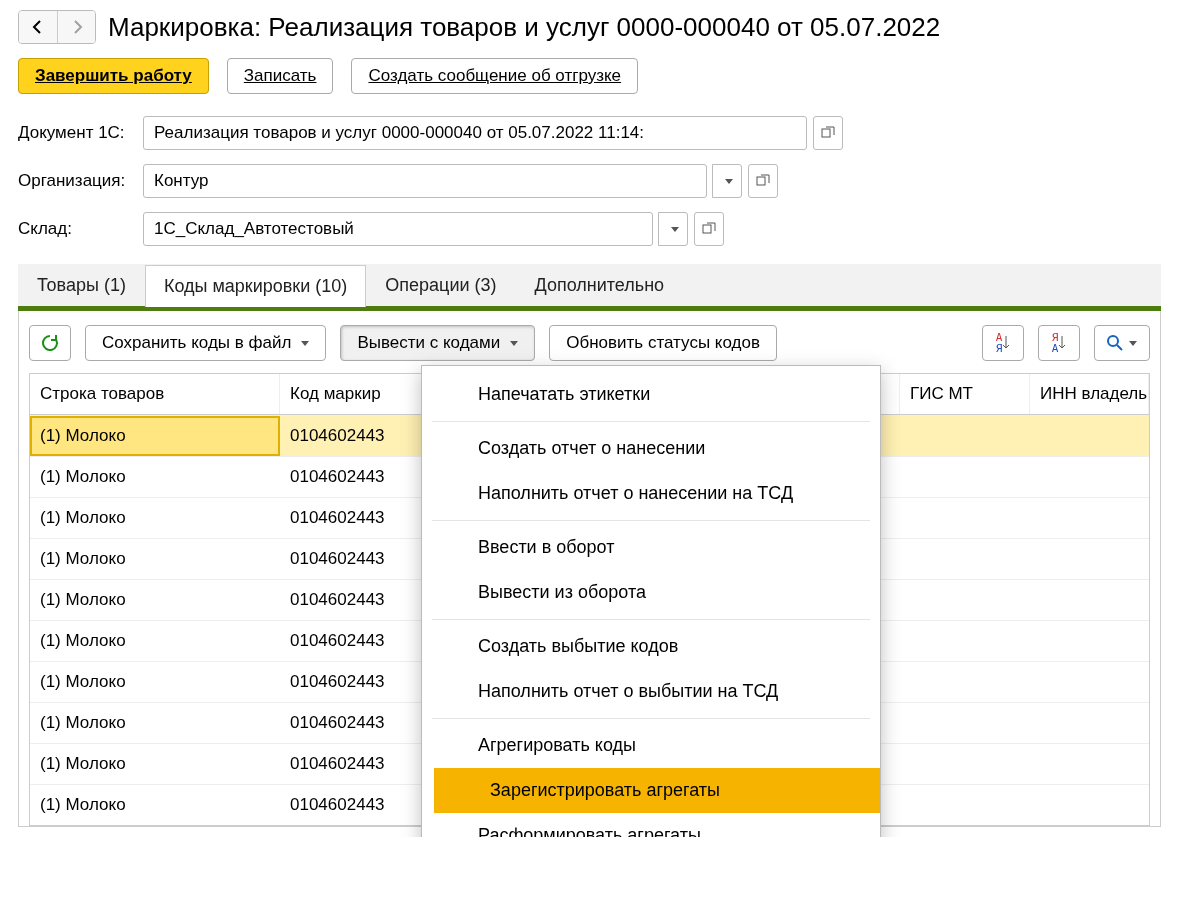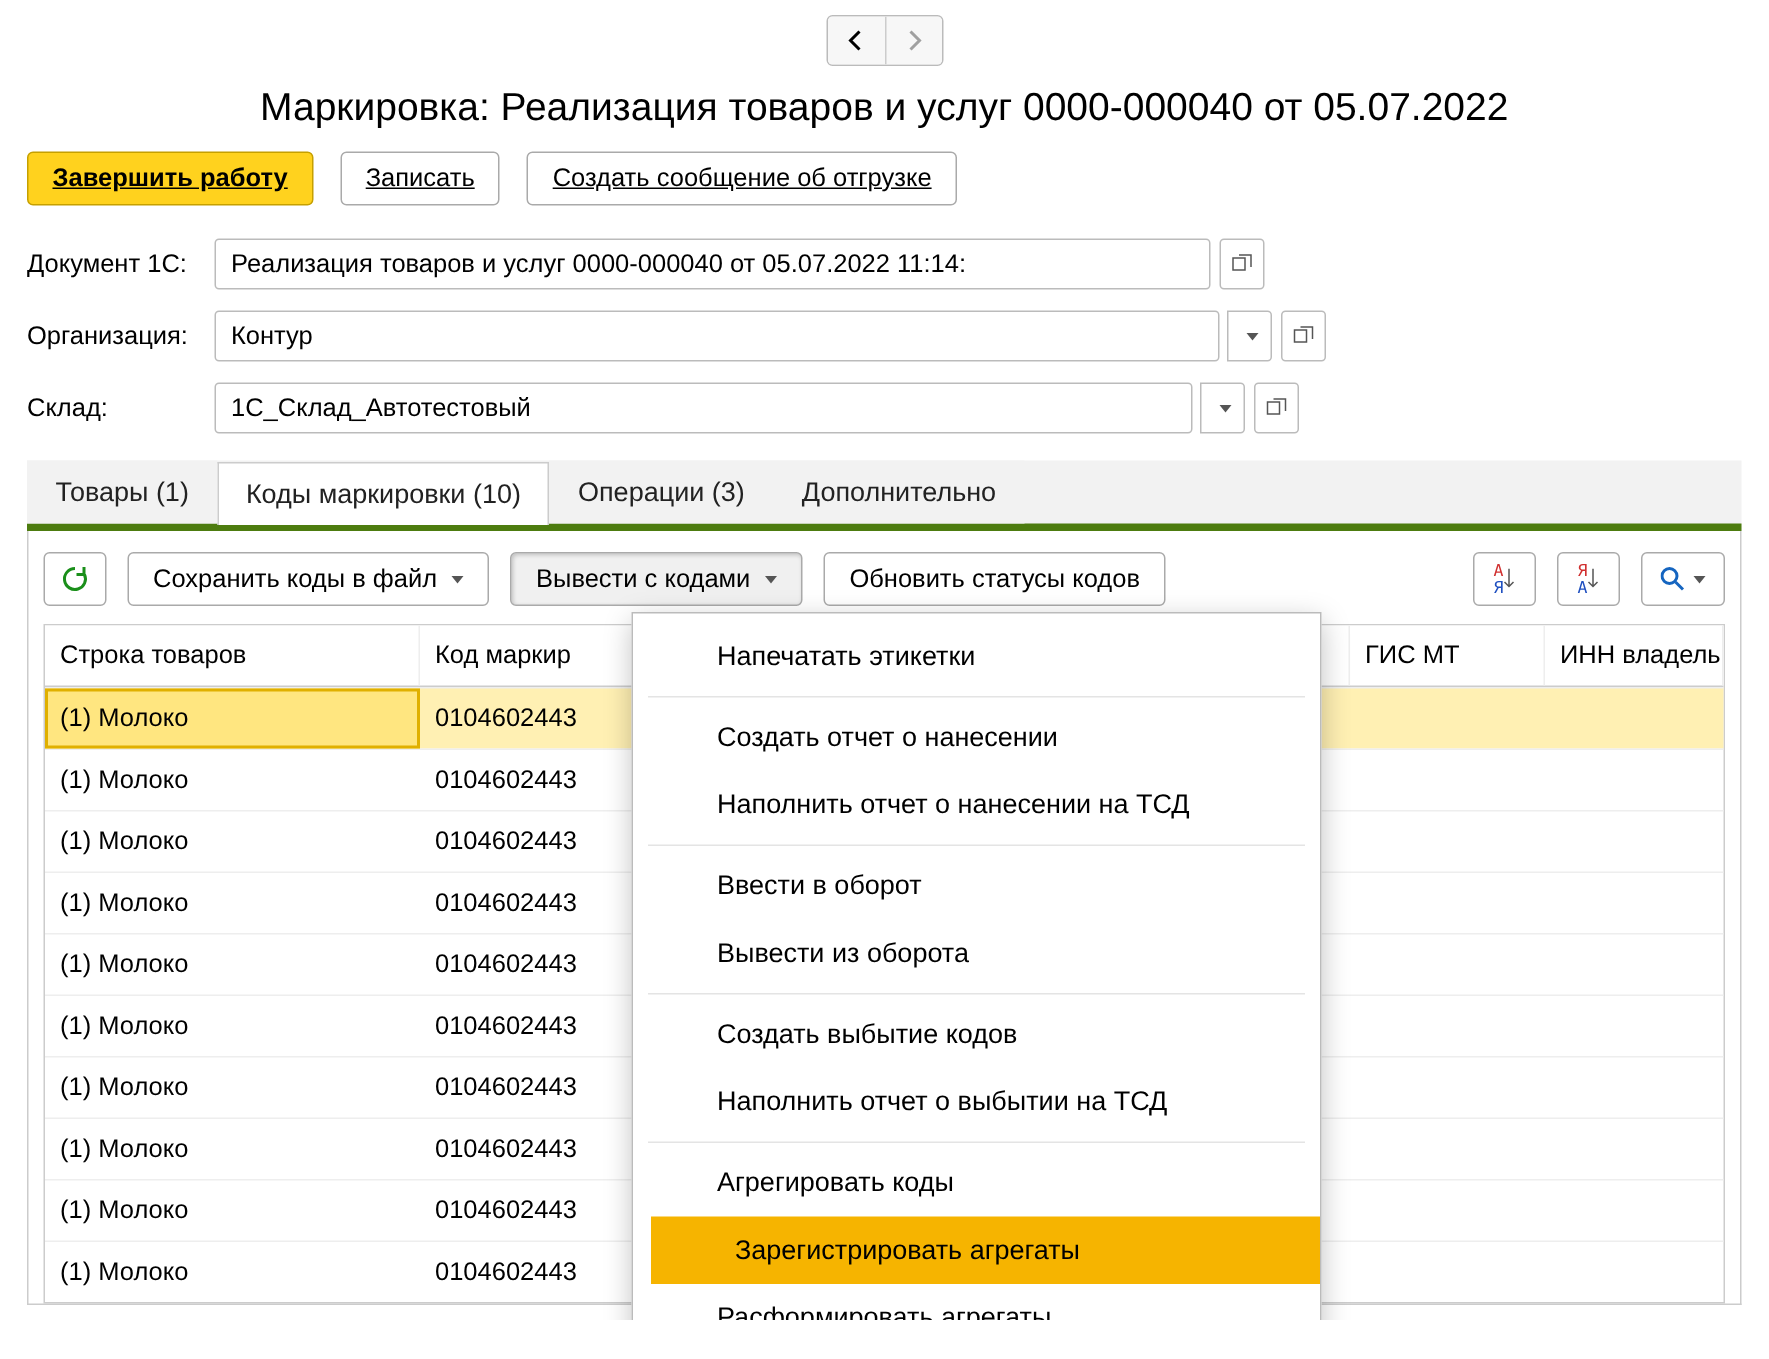--- a/index.html
+++ b/index.html
@@ -5,21 +5,21 @@
   * { box-sizing: border-box; }
   body {
     margin: 0;
     padding: 10px 18px;
     font-family: Arial, "Helvetica Neue", sans-serif;
     font-size: 17px;
     color: #000;
     background: #fff;
     width: 1179px;
   }
-  .top-row { display: flex; align-items: center; gap: 12px; margin-bottom: 14px; flex-direction: column; }
+  .top-row { display: flex; align-items: center; gap: 12px; margin-bottom: 14px; }
   .nav-group { display: flex; border: 1px solid #bbb; border-radius: 4px; overflow: hidden; }
   .nav-btn { width: 38px; height: 32px; background: #f7f7f7; border: none; display:flex; align-items:center; justify-content:center; cursor:pointer; }
   .nav-btn + .nav-btn { border-left: 1px solid #ccc; }
   .nav-btn svg { width: 16px; height: 16px; }
   .nav-btn.disabled svg { opacity: .35; }
   .page-title { font-size: 26px; font-weight: 400; white-space: nowrap; }
   .toolbar1 { display: flex; gap: 18px; margin-bottom: 22px; text-decoration: underline; }
   .btn {
     height: 36px; padding: 0 16px; border: 1px solid #aaa; border-radius: 4px;
     background: #fff; font-size: 17px; cursor: pointer;
@@ -104,37 +104,37 @@
           <rect x="1" y="3" width="8" height="8" fill="none" stroke="#555"></rect>
           <path d="M5 1h8v8" fill="none" stroke="#555"></path>
         </svg>
     </button>
   </div>
 </div>
 
 <div class="form-row">
   <div class="form-label">Организация:</div>
   <div class="input-group">
-    <div class="text-input" style="width:670px">Контур</div>
+    <div class="text-input" style="width:564px">Контур</div>
     <button class="mini-btn attached-btn">
         <span class="chev"></span>
       </button>
     <button class="mini-btn">
       <svg width="14" height="14" viewBox="0 0 14 14">
           <rect x="1" y="3" width="8" height="8" fill="none" stroke="#555"></rect>
           <path d="M5 1h8v8" fill="none" stroke="#555"></path>
         </svg>
     </button>
   </div>
 </div>
 
 <div class="form-row">
   <div class="form-label">Склад:</div>
   <div class="input-group">
-    <div class="text-input" style="width:652px">1С_Склад_Автотестовый</div>
+    <div class="text-input" style="width:510px">1С_Склад_Автотестовый</div>
     <button class="mini-btn attached-btn">
         <span class="chev"></span>
       </button>
     <button class="mini-btn">
       <svg width="14" height="14" viewBox="0 0 14 14">
           <rect x="1" y="3" width="8" height="8" fill="none" stroke="#555"></rect>
           <path d="M5 1h8v8" fill="none" stroke="#555"></path>
         </svg>
     </button>
   </div>

